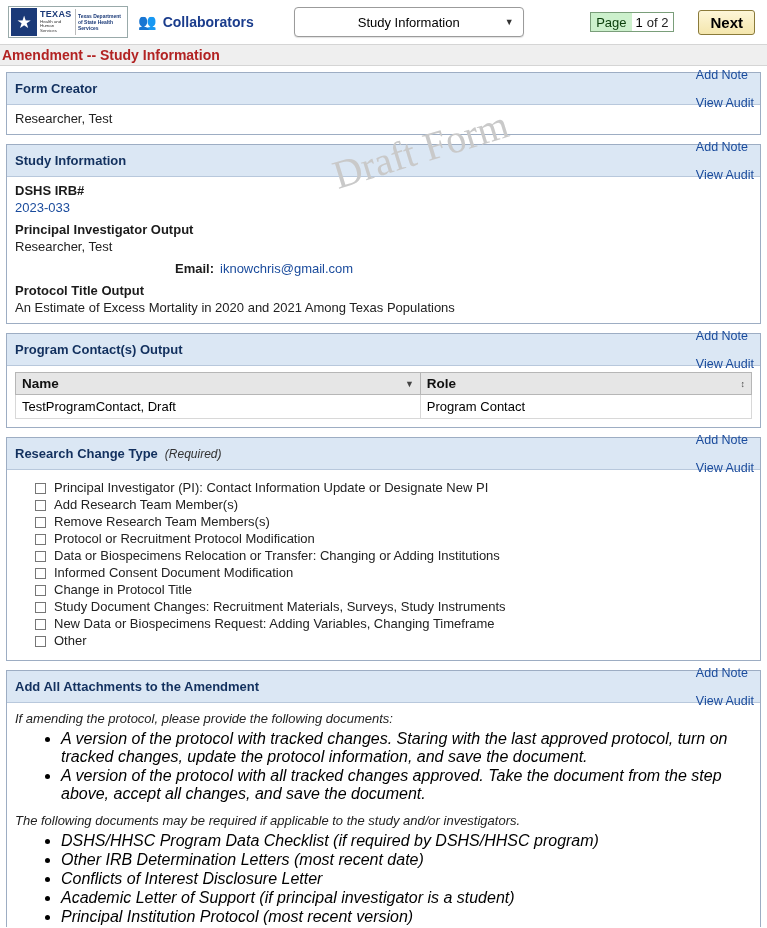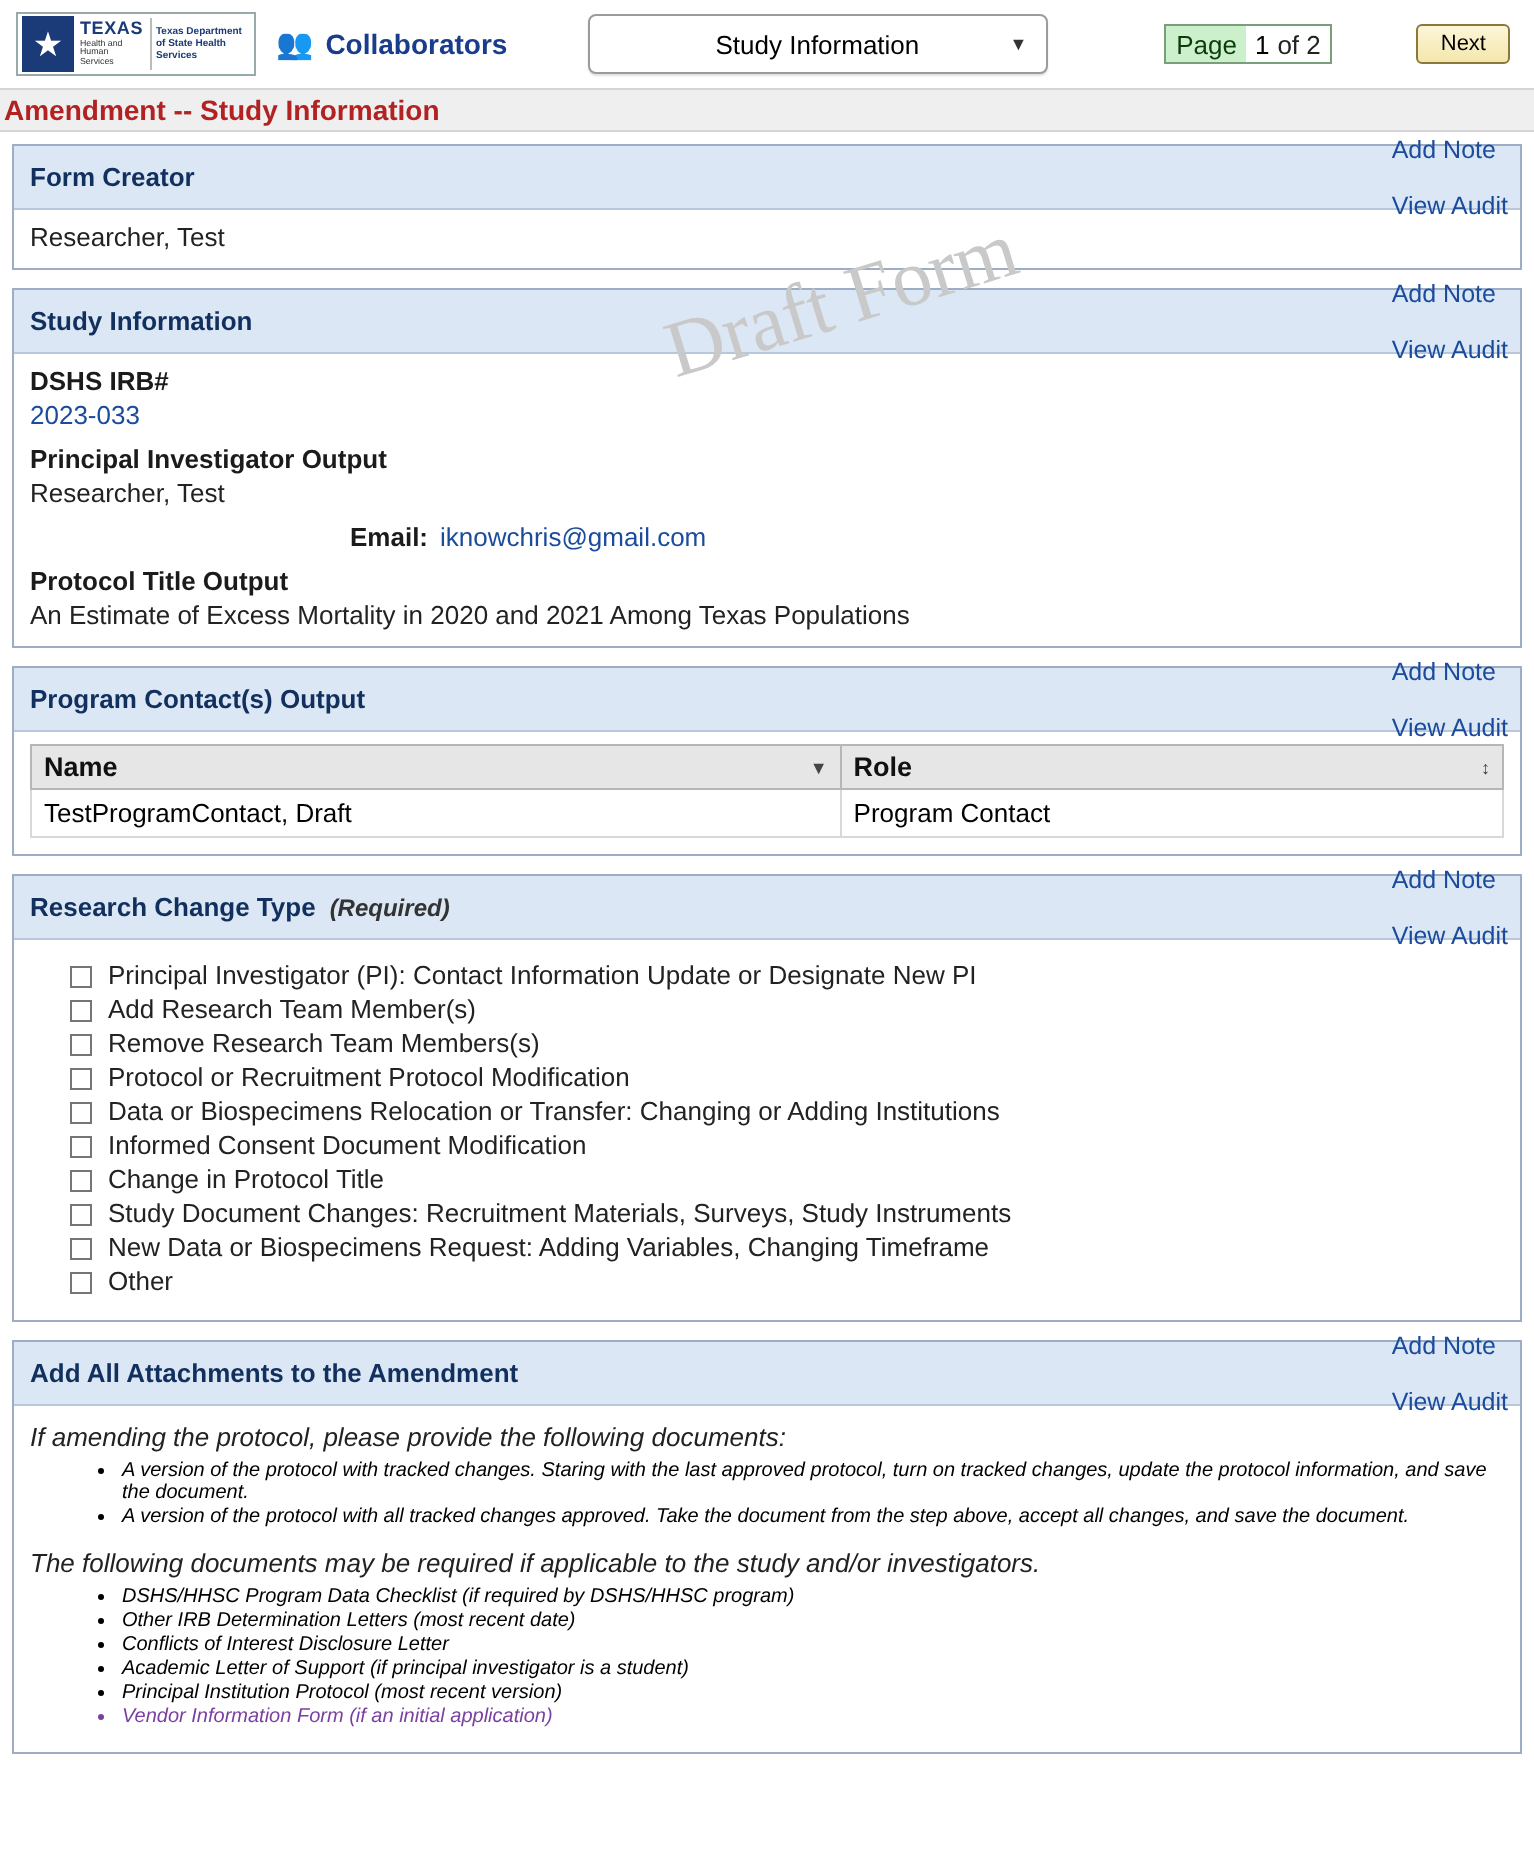--- a/index.html
+++ b/index.html
@@ -78,27 +78,28 @@
     font-size: 13px;
   }
   .pagebox .plabel {
     background: #ccf0cc; color: #0a3d0a; padding: 1px 5px; height: 100%;
     display: flex; align-items: center; font-weight: normal;
   }
   .pagebox .pnum { padding: 0 4px; }
   .pagebox .pof { padding: 0 5px 0 0; color: #222; }
 
   .nextbtn {
-    margin-left: 32px; margin-right: 4px;
+    margin-left: 14px; margin-right: 4px;
     border: 1px solid #8a7a3a;
     background: linear-gradient(#fdf6d8, #f4e6ad);
     padding: 3px 11px;
     border-radius: 3px;
-    font-size: 11px;
+    font-size: 15px;
     cursor: pointer;
+    font-weight: bold;
   }
 
   
   .titlebar {
     height: 22px;
     background: #efefef;
     border-top: 1px solid #d5d5d5;
     border-bottom: 1px solid #d5d5d5;
     display: flex; align-items: center;
     padding-left: 2px;
@@ -135,21 +136,21 @@
     display: flex; align-items: center;
     background: #dbe7f4;
     border-bottom: 1px solid #b8c8dc;
     height: 32px;
     padding: 0 6px 0 8px;
     font-weight: bold;
     color: #12305e;
     font-size: 13px;
   }
   .panel-head .req {
-    font-weight: bold; font-style: italic; color: #333;
+    font-weight: normal; font-style: italic; color: #333;
     margin-left: 7px; font-size: 12px;
   }
   .panel-head .links {
     margin-left: auto;
     display: flex; gap: 14px; flex-direction: column;
   }
   .panel-head .links a {
     color: #1a4b9c; text-decoration: none; font-weight: normal; font-size: 12.5px;
     cursor: pointer;
   }
@@ -201,21 +202,21 @@
     background: #fff;
     margin-top: 3px;
     flex: 0 0 auto;
     cursor: pointer;
   }
   .cb-label { font-size: 13px; color: #222; }
 
   
   .ital { font-style: italic; font-size: 13px; color: #222; }
   ul.bul { margin: 4px 0 4px 0; padding-left: 46px; }
-  ul.bul li { font-style: italic; font-size: 10px; margin: 1px 0; }
+  ul.bul li { font-style: italic; font-size: 16px; margin: 1px 0; }
   ul.bul li.purple { color: #7a3fa0; }
   .para { margin-top: 10px; }
 </style>
 </head>
 <body>
 
 <div class="topbar">
 
   <div class="logo">
     <div class="logo-star">★</div>

